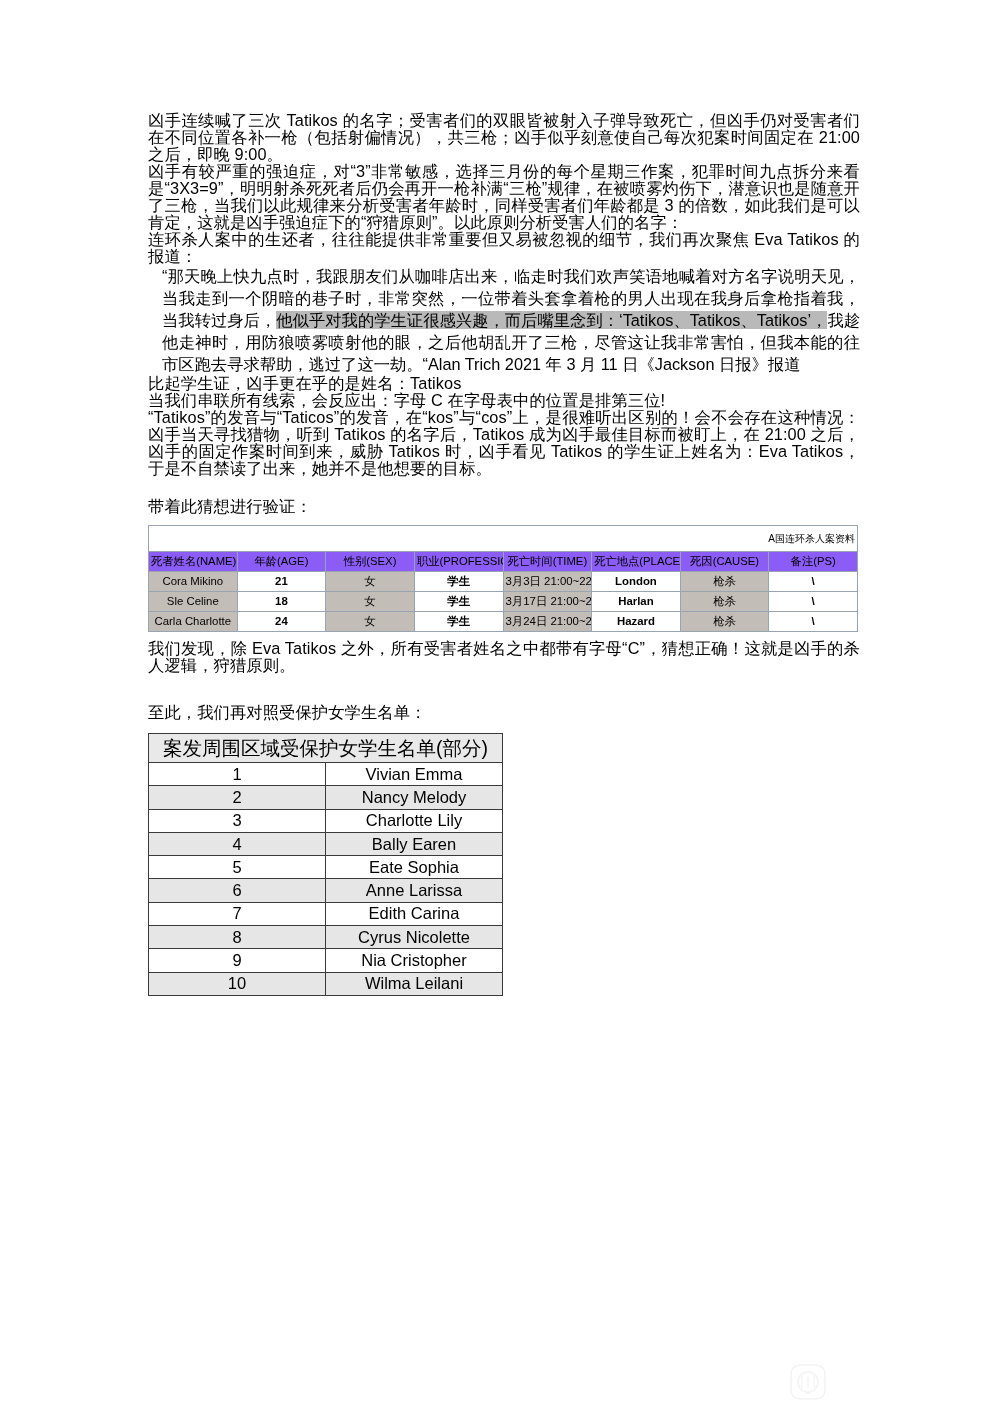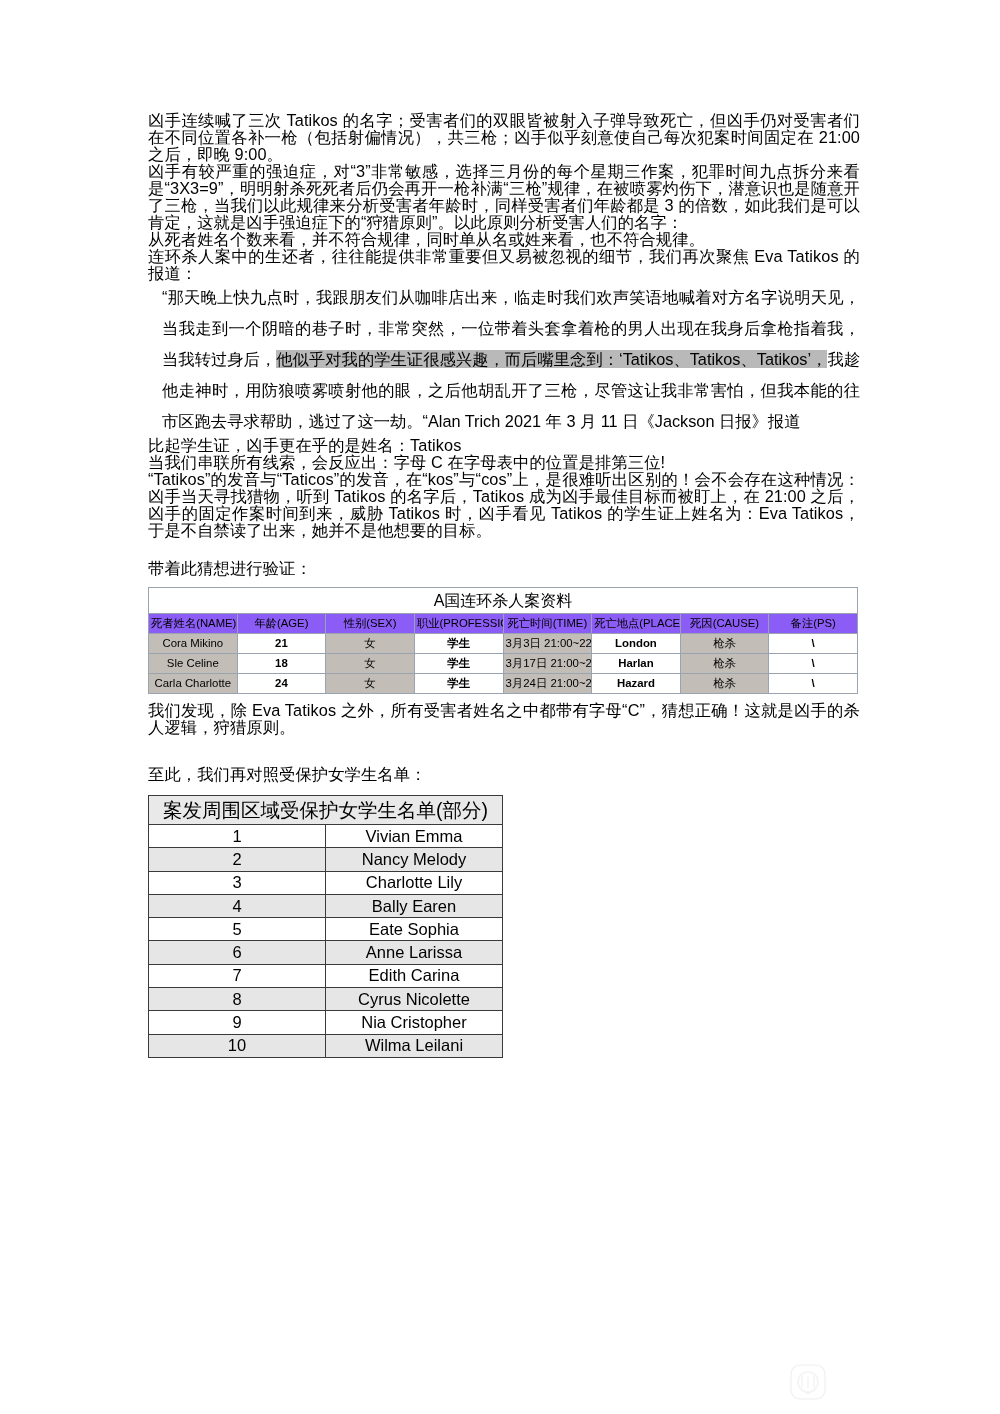--- a/index.html
+++ b/index.html
@@ -33,21 +33,21 @@
     font-size: 16.3px;
     line-height: 17px;
     text-align: justify;
     text-justify: inter-ideograph;
     letter-spacing: 0.1px;
   }
   .quote-block {
     margin: 0;
     padding-left: 14px;
     font-size: 16.3px;
-    line-height: 31px;
+    line-height: 22px;
     text-align: justify;
     text-justify: inter-ideograph;
   }
   .hl {
     background: #b9b9b9;
   }
   .gap-sm { height: 8px; }
   .gap-md { height: 21px; }
   .gap-lg { height: 30px; }
 
@@ -65,24 +65,25 @@
   }
   table.tbl1 td {
     border: 1px solid #9aa4b0;
     text-align: center;
     height: 17px;
     padding: 1px 2px;
     white-space: nowrap;
     overflow: hidden;
   }
   table.tbl1 td.title {
-    font-size: 16px;
+    font-size: 10px;
     height: 23px;
     background: #ffffff;
     border: 1px solid #9aa4b0;
+    text-align: right;
   }
   table.tbl1 td.hdr {
     background: #8b5cf6;
     font-weight: normal;
     font-size: 11.3px;
   }
   table.tbl1 td.shade { background: #c3bdb8; }
   table.tbl1 td.plain { background: #ffffff; font-weight: bold; }
 
   
@@ -125,21 +126,20 @@
 </style>
 </head>
 <body>
 
 <div class="page">
 
   <div class="content">
 
     <p class="para">凶手连续喊了三次 Tatikos 的名字；受害者们的双眼皆被射入子弹导致死亡，但凶手仍对受害者们在不同位置各补一枪（包括射偏情况），共三枪；凶手似乎刻意使自己每次犯案时间固定在 21:00 之后，即晚 9:00。</p>
     <p class="para">凶手有较严重的强迫症，对“3”非常敏感，选择三月份的每个星期三作案，犯罪时间九点拆分来看是“3X3=9”，明明射杀死死者后仍会再开一枪补满“三枪”规律，在被喷雾灼伤下，潜意识也是随意开了三枪，当我们以此规律来分析受害者年龄时，同样受害者们年龄都是 3 的倍数，如此我们是可以肯定，这就是凶手强迫症下的“狩猎原则”。以此原则分析受害人们的名字：</p>
-    <p class="para">从死者姓名个数来看，并不符合规律，同时单从名或姓来看，也不符合规律。</p>
     <p class="para">连环杀人案中的生还者，往往能提供非常重要但又易被忽视的细节，我们再次聚焦 Eva Tatikos 的报道：</p>
 
     <div class="quote-block"><span>“那天晚上快九点时，我跟朋友们从咖啡店出来，临走时我们欢声笑语地喊着对方名字说明天见，当我走到一个阴暗的巷子时，非常突然，一位带着头套拿着枪的男人出现在我身后拿枪指着我，当我转过身后，</span><span class="hl">他似乎对我的学生证很感兴趣，而后嘴里念到：‘Tatikos、Tatikos、Tatikos’，</span><span>我趁他走神时，用防狼喷雾喷射他的眼，之后他胡乱开了三枪，尽管这让我非常害怕，但我本能的往市区跑去寻求帮助，逃过了这一劫。“Alan Trich 2021 年 3 月 11 日《Jackson 日报》报道</span></div>
 
     <p class="para">比起学生证，凶手更在乎的是姓名：Tatikos</p>
     <p class="para">当我们串联所有线索，会反应出：字母 C 在字母表中的位置是排第三位!</p>
     <p class="para">“Tatikos”的发音与“Taticos”的发音，在“kos”与“cos”上，是很难听出区别的！会不会存在这种情况：凶手当天寻找猎物，听到 Tatikos 的名字后，Tatikos 成为凶手最佳目标而被盯上，在 21:00 之后，凶手的固定作案时间到来，威胁 Tatikos 时，凶手看见 Tatikos 的学生证上姓名为：Eva Tatikos，于是不自禁读了出来，她并不是他想要的目标。</p>
 
     <div class="gap-md"></div>
 

